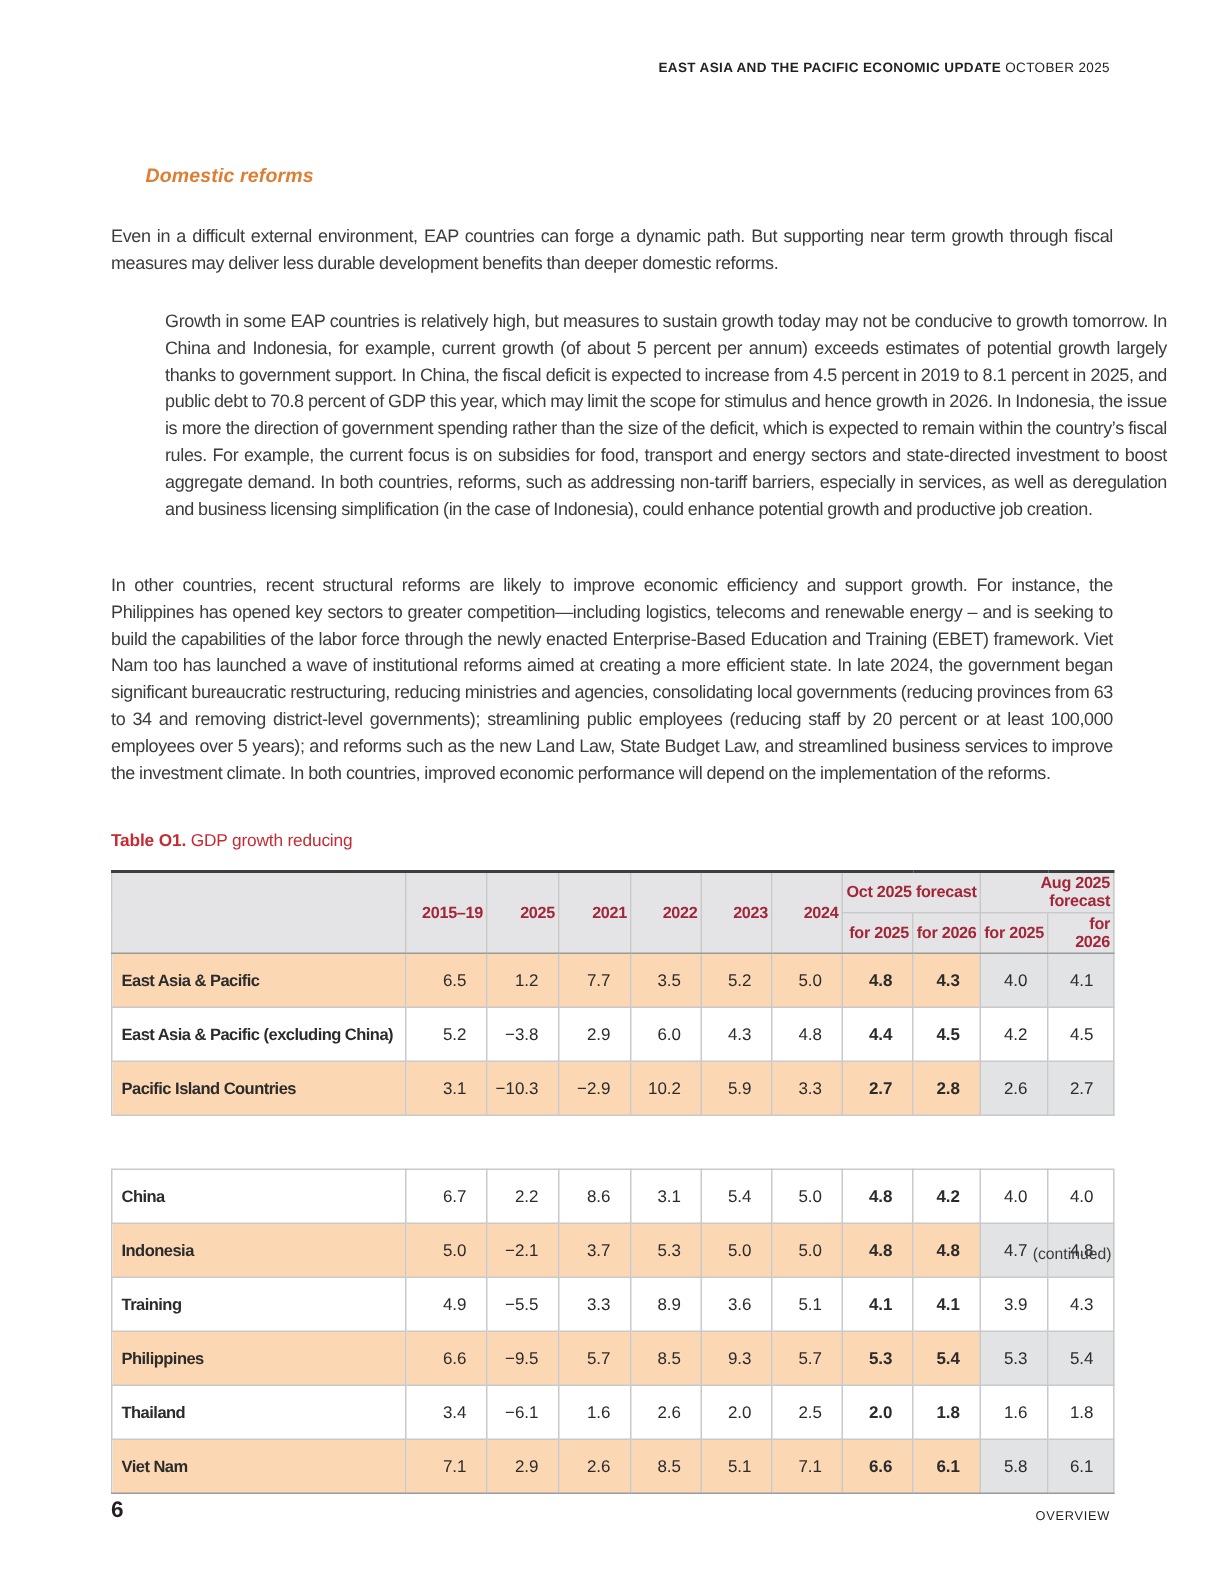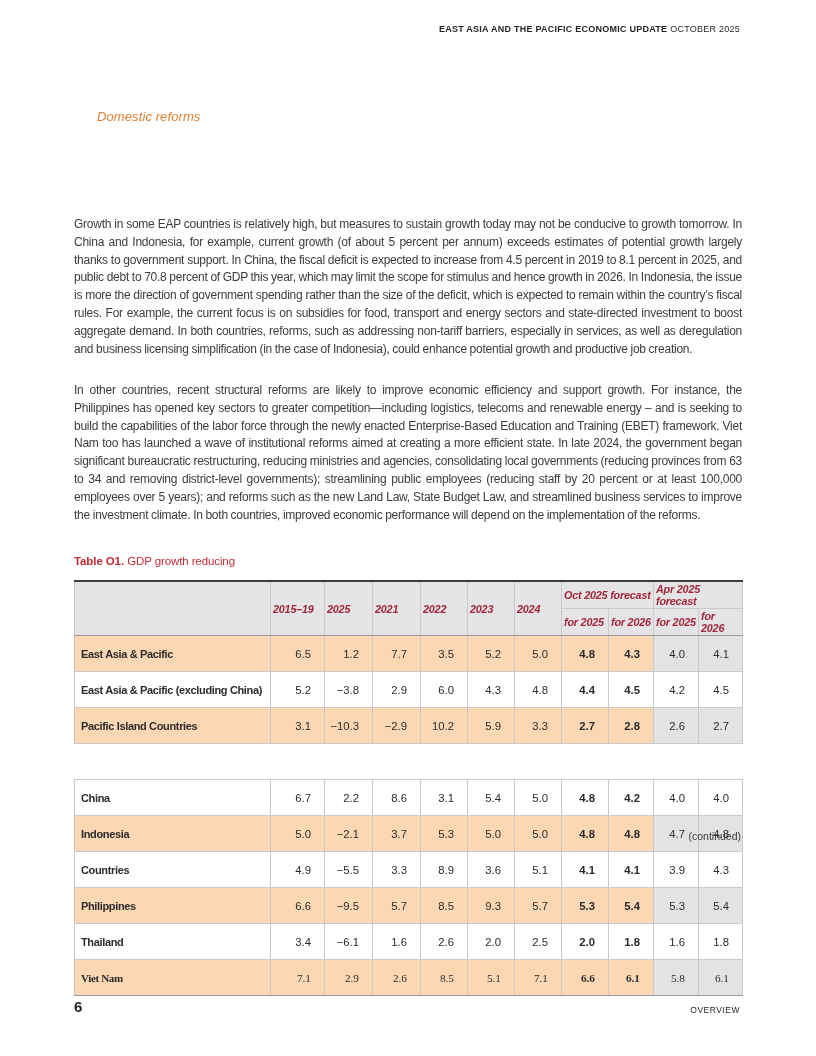--- a/index.html
+++ b/index.html
@@ -4,77 +4,77 @@
 <style>
   html,body { margin:0; padding:0; background:#ffffff; }
   .page {
     position:relative; width:816px; height:1056px; margin:0 auto;
     background:#ffffff; overflow:hidden;
     font-family:"Liberation Sans", sans-serif;
     color:var(--text-ink,#3a3a3a);
   }
   
   .running-header {
-    position:absolute; top:24px; left:74px; right:76px;
+    position:absolute; top:40px; left:74px; right:76px;
     text-align:right; font-size:9px; letter-spacing:0.25px; color:#231f20;
     white-space:nowrap;
   }
   .running-header .rh-bold { font-weight:bold; }
   
   .section-heading {
     position:absolute; top:109px; left:97px;
-    font-size:13px; font-weight:normal; font-style:italic;
+    font-size:13px; font-weight:bold; font-style:italic;
     color:var(--heading-orange,#dd7e33); letter-spacing:0.1px;
   }
   
   .para {
     position:absolute; left:74px; width:668px; margin:0;
     font-size:12px; line-height:17.8px; text-align:justify;
     letter-spacing:-0.25px; word-spacing:-0.3px; color:#3c3c3c;
   }
   .para-1 { top:149px; }
-  .para-2 { top:216px; }
+  .para-2 { top:206px;margin-left:36px; }
   .para-3 { top:382px; }
   
   .table-caption {
     position:absolute; top:555px; left:74px;
     font-size:11.5px; color:var(--caption-red,#c62b33); letter-spacing:-0.1px;
   }
   .table-caption .cap-label { font-weight:bold; }
   
   table.gdp {
     position:absolute; top:580px; left:74px; width:668px;
     border-collapse:collapse; table-layout:fixed;
     font-size:11px; color:#2b2b2b;
     border-top:2px solid #3d3d3d;
   }
   table.gdp th, table.gdp td { border:1px solid #c9c9c9; vertical-align:middle; }
   table.gdp thead th {
     background:var(--header-gray,#e4e4e6);
     color:var(--table-header-red,#a32638);
-    font-weight:bold; font-style:italic; font-size:10.8px;
-    padding:1px 2px; text-align:left; letter-spacing:-0.2px;
+    font-weight:bold; font-size:10.8px;
+    padding:1px 2px; text-align:right; letter-spacing:-0.2px;
     border-bottom:1px solid #9a9a9a;
   }
   table.gdp thead th.group-header { border-bottom:1px solid #c9c9c9; height:19px; }
   table.gdp thead th.sub { height:18px; }
   table.gdp tbody tr { height:36px; }
   table.gdp td.label {
     text-align:left; font-weight:bold; padding:1px 3px 1px 6px;
     white-space:nowrap; overflow:hidden; letter-spacing:-0.35px; font-size:11px;
   }
   table.gdp td.num { text-align:right; padding:1px 13px 1px 2px; font-size:11.3px; }
   table.gdp td.oct { font-weight:bold; }
   table.gdp tr.shaded td { background:var(--row-peach,#fcd7b3); }
   table.gdp tr.shaded td.apr { background:var(--cell-gray,#e2e3e4); }
   table.gdp tr.spacer td {
     background:#ffffff; height:19px;
     border-left-color:transparent; border-right-color:transparent;
   }
-  table.gdp tbody tr:last-child td { border-bottom:1px solid #9a9a9a;font-family:Liberation Serif, serif; }
+  table.gdp tbody tr:last-child td { border-bottom:1px solid #9a9a9a; }
   
   .continued-note {
     position:absolute; top:830px; right:75px;
     font-size:10.5px; color:#3a3a3a;
   }
   
   .page-number {
     position:absolute; left:74px; top:998px;
     font-size:15px; font-weight:bold; color:#231f20;
   }
@@ -88,20 +88,21 @@
 
 <div class="page">
 
   <div class="running-header">
     <span class="rh-bold">EAST ASIA AND THE PACIFIC ECONOMIC UPDATE</span>
     <span> </span><span>OCTOBER 2025</span>
   </div>
 
   <div class="section-heading">Domestic reforms</div>
 
+  <p class="para para-1">Even in a difficult external environment, EAP countries can forge a dynamic path. But supporting near term growth through fiscal measures may deliver less durable development benefits than deeper domestic reforms.</p>
   <p class="para para-2">Growth in some EAP countries is relatively high, but measures to sustain growth today may not be conducive to growth tomorrow. In China and Indonesia, for example, current growth (of about 5 percent per annum) exceeds estimates of potential growth largely thanks to government support. In China, the fiscal deficit is expected to increase from 4.5 percent in 2019 to 8.1 percent in 2025, and public debt to 70.8 percent of GDP this year, which may limit the scope for stimulus and hence growth in 2026. In Indonesia, the issue is more the direction of government spending rather than the size of the deficit, which is expected to remain within the country’s fiscal rules. For example, the current focus is on subsidies for food, transport and energy sectors and state-directed investment to boost aggregate demand. In both countries, reforms, such as addressing non-tariff barriers, especially in services, as well as deregulation and business licensing simplification (in the case of Indonesia), could enhance potential growth and productive job creation.</p>
   <p class="para para-3">In other countries, recent structural reforms are likely to improve economic efficiency and support growth. For instance, the Philippines has opened key sectors to greater competition—including logistics, telecoms and renewable energy – and is seeking to build the capabilities of the labor force through the newly enacted Enterprise-Based Education and Training (EBET) framework. Viet Nam too has launched a wave of institutional reforms aimed at creating a more efficient state. In late 2024, the government began significant bureaucratic restructuring, reducing ministries and agencies, consolidating local governments (reducing provinces from 63 to 34 and removing district-level governments); streamlining public employees (reducing staff by 20 percent or at least 100,000 employees over 5 years); and reforms such as the new Land Law, State Budget Law, and streamlined business services to improve the investment climate. In both countries, improved economic performance will depend on the implementation of the reforms.</p>
 
   <div class="table-caption">
     <span class="cap-label">Table O1.</span>
     <span> </span><span>GDP growth reducing</span>
   </div>
 
   <table class="gdp">
     <colgroup>
@@ -120,21 +121,21 @@
     <thead>
       <tr>
           <th class="corner" rowspan="2"></th>
           <th class="year" rowspan="2">2015–19</th>
           <th class="year" rowspan="2">2025</th>
           <th class="year" rowspan="2">2021</th>
           <th class="year" rowspan="2">2022</th>
           <th class="year" rowspan="2">2023</th>
           <th class="year" rowspan="2">2024</th>
           <th class="group-header" colspan="2">Oct 2025 forecast</th>
-          <th class="group-header" colspan="2">Apr 2025 forecast</th>
+          <th class="group-header" colspan="2">Aug 2025 forecast</th>
         </tr>
       <tr>
           <th class="sub">for 2025</th>
           <th class="sub">for 2026</th>
           <th class="sub">for 2025</th>
           <th class="sub">for 2026</th>
         </tr>
     </thead>
     <tbody>
         <tr class="shaded">
@@ -199,21 +200,21 @@
           <td class="num">3.7</td>
           <td class="num">5.3</td>
           <td class="num">5.0</td>
           <td class="num">5.0</td>
           <td class="num oct">4.8</td>
           <td class="num oct">4.8</td>
           <td class="num apr">4.7</td>
           <td class="num apr">4.8</td>
         </tr>
         <tr class="">
-          <td class="label">Countries</td>
+          <td class="label">Training</td>
           <td class="num">4.9</td>
           <td class="num">−5.5</td>
           <td class="num">3.3</td>
           <td class="num">8.9</td>
           <td class="num">3.6</td>
           <td class="num">5.1</td>
           <td class="num oct">4.1</td>
           <td class="num oct">4.1</td>
           <td class="num apr">3.9</td>
           <td class="num apr">4.3</td>

